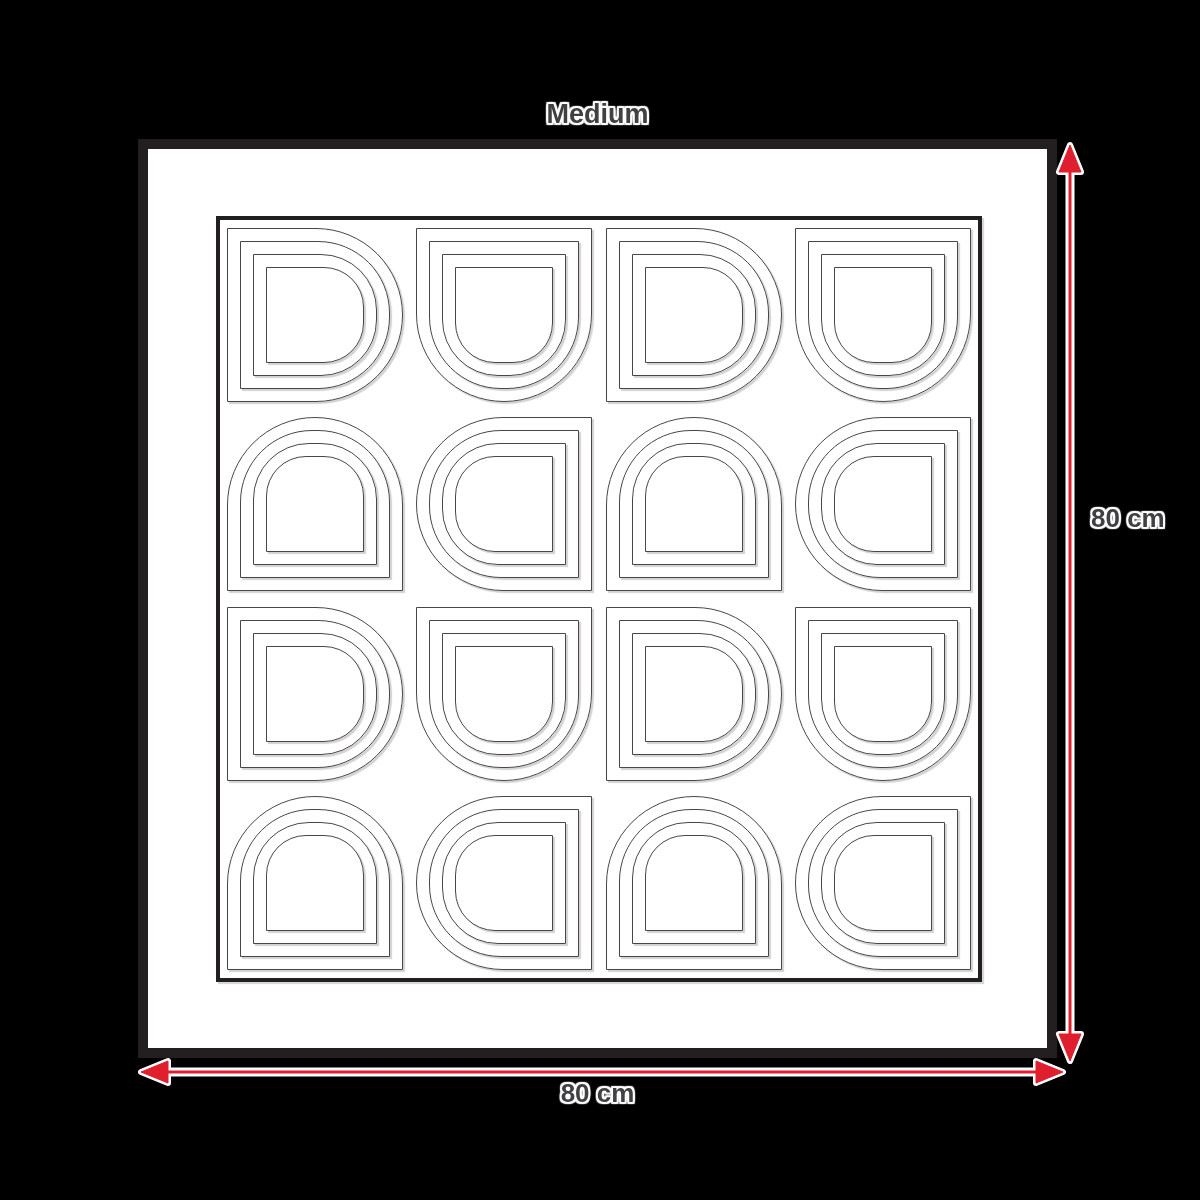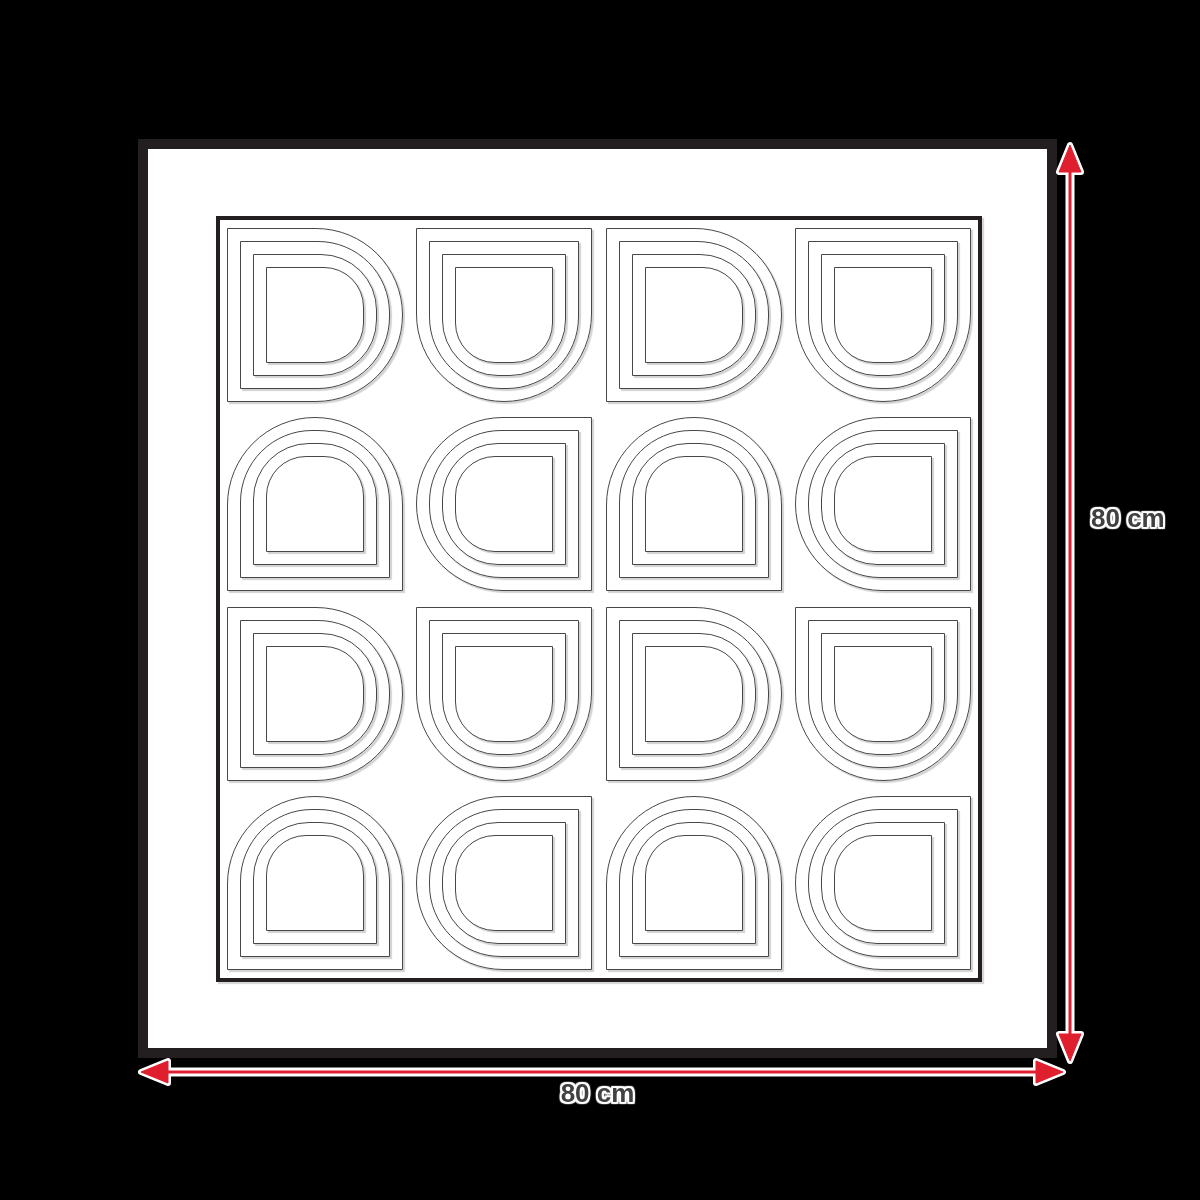--- a/index.html
+++ b/index.html
@@ -57,20 +57,21 @@
                 -2px 0 1px var(--halo),2px 0 1px var(--halo);
   }
   .height-label{left:1091px;top:503px;}
   .width-label{left:138px;top:1078px;width:919px;text-align:center;}
 </style>
 </head>
 <body>
 
 <div class="stage">
 
+  <div class="size-title">Medium</div>
 
   <div class="picture-frame">
     <div class="artwork-panel">
       <div class="pattern-grid">
           <div class="cell">
             <div class="d-shape">
               <div class="ring" style="inset: 0px; border-radius: 0px 88px 88px 0px;"></div>
               <div class="ring" style="inset: 13px; border-radius: 0px 72px 72px 0px;"></div>
               <div class="ring" style="inset: 26px; border-radius: 0px 56px 56px 0px;"></div>
               <div class="ring" style="inset: 39px; border-radius: 0px 40px 40px 0px;"></div>

